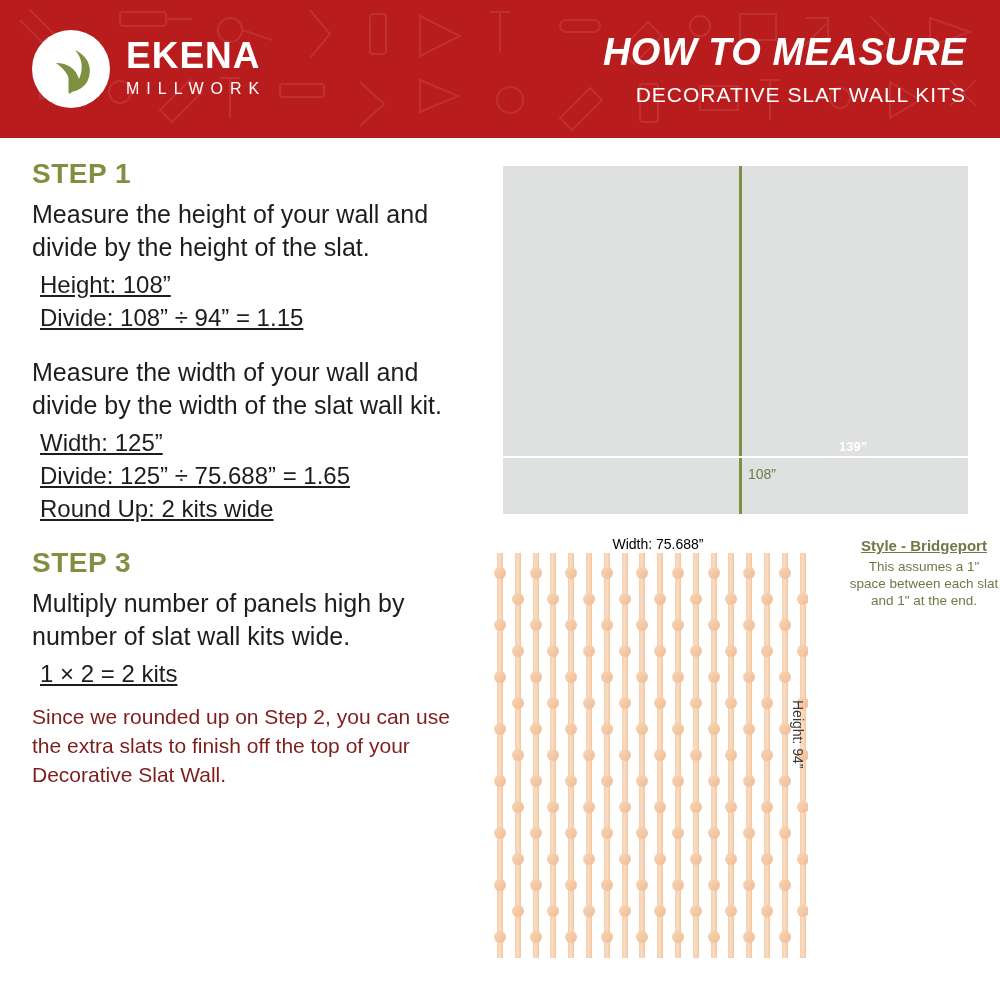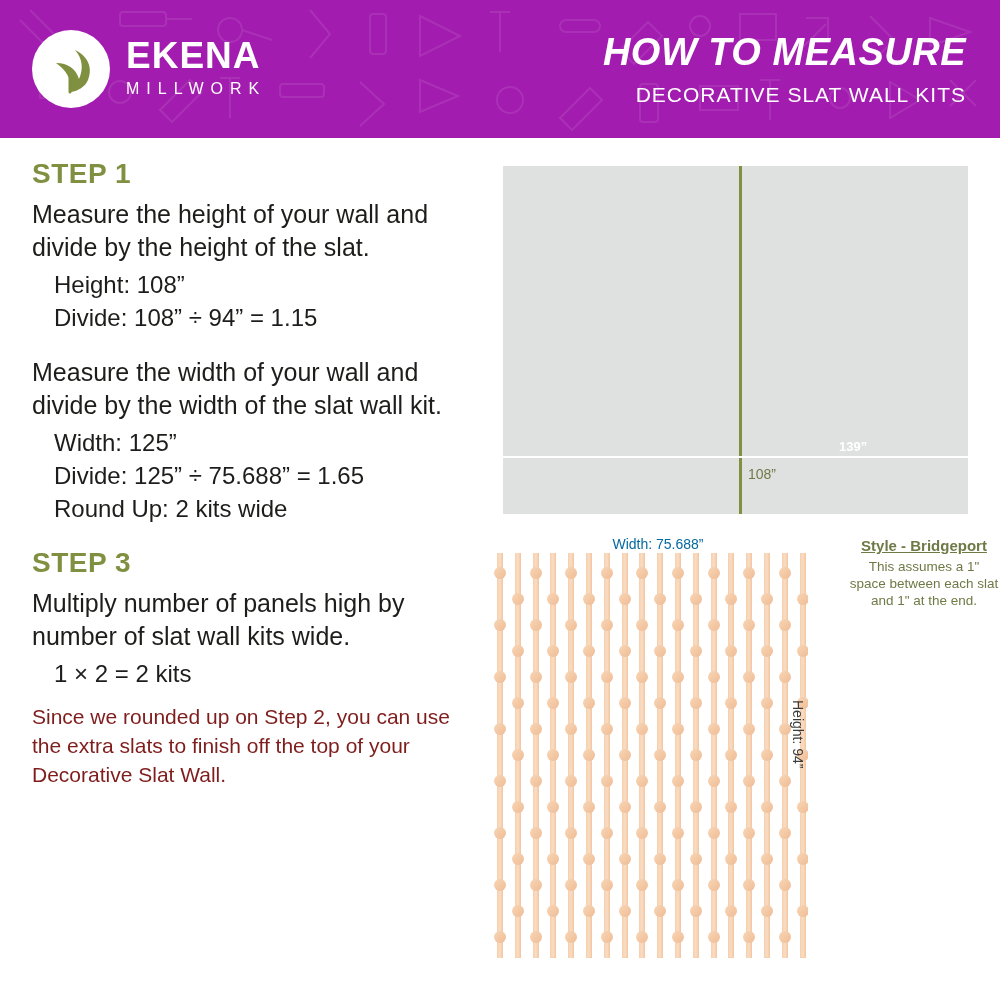--- a/index.html
+++ b/index.html
@@ -19,21 +19,21 @@
     height: 1000px;
     background: #ffffff;
   }
 
   
   .header {
     position: absolute;
     left: 0; top: 0;
     width: 1000px;
     height: 138px;
-    background: #a21caf;
+    background: #b91c1c;
     overflow: hidden;
   }
   .header-pattern {
     position: absolute;
     left: 0; top: 0;
     width: 1000px; height: 138px;
     opacity: 0.16;
   }
   .logo-circle {
     position: absolute;
@@ -102,24 +102,25 @@
     letter-spacing: 0.5px;
     margin: 0 0 8px 0;
   }
   .step-body {
     color: #1d1d1b;
     font-size: 25px;
     line-height: 33px;
     margin: 0;
   }
   .step-list {
-    margin: 4px 0 0 22px;
+    margin: 4px 0 0 8px;
     color: #1d1d1b;
     font-size: 24px;
     line-height: 33px;
+    text-decoration: underline;
   }
   .step-note {
     color: #7f1d1d;
     font-size: 21px;
     line-height: 29px;
     margin-top: 12px;
   }
   .gap { height: 22px; }
 
   
@@ -164,21 +165,21 @@
     font-weight: bold;
   }
 
   
   .slat-width-label {
     position: absolute;
     left: 503px;
     top: 536px;
     width: 310px;
     text-align: center;
-    color: #0369a1;
+    color: #000000;
     font-size: 14px;
   }
   .slat-panel {
     position: absolute;
     left: 488px;
     top: 553px;
     width: 320px;
     height: 405px;
     overflow: hidden;
   }

